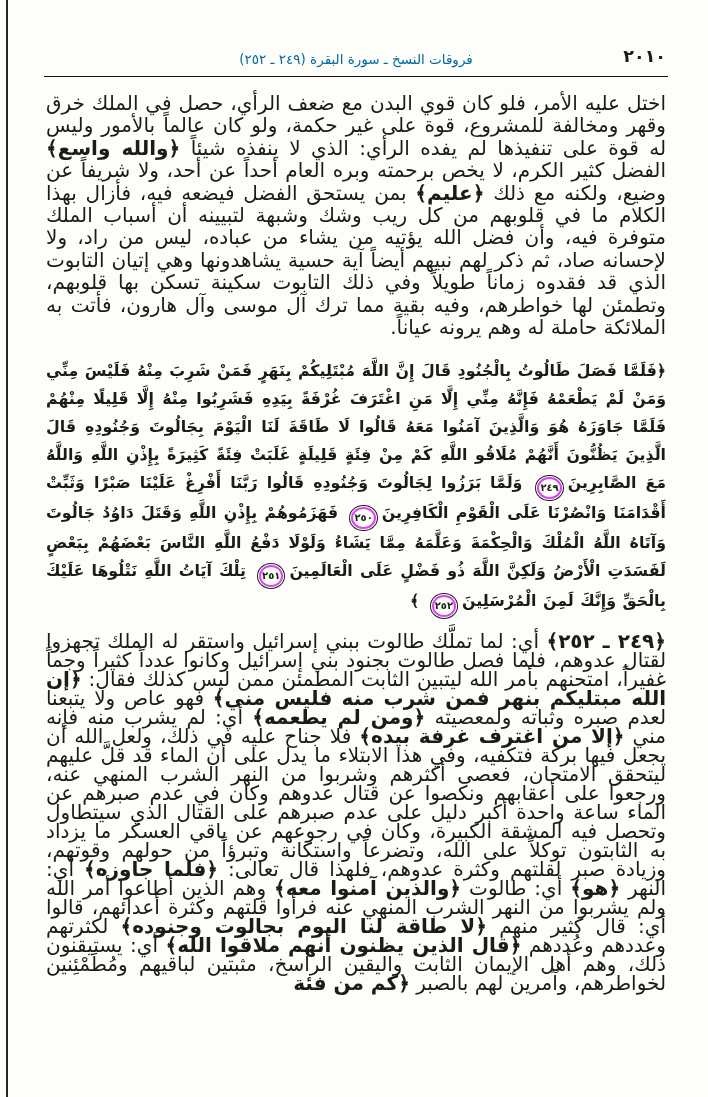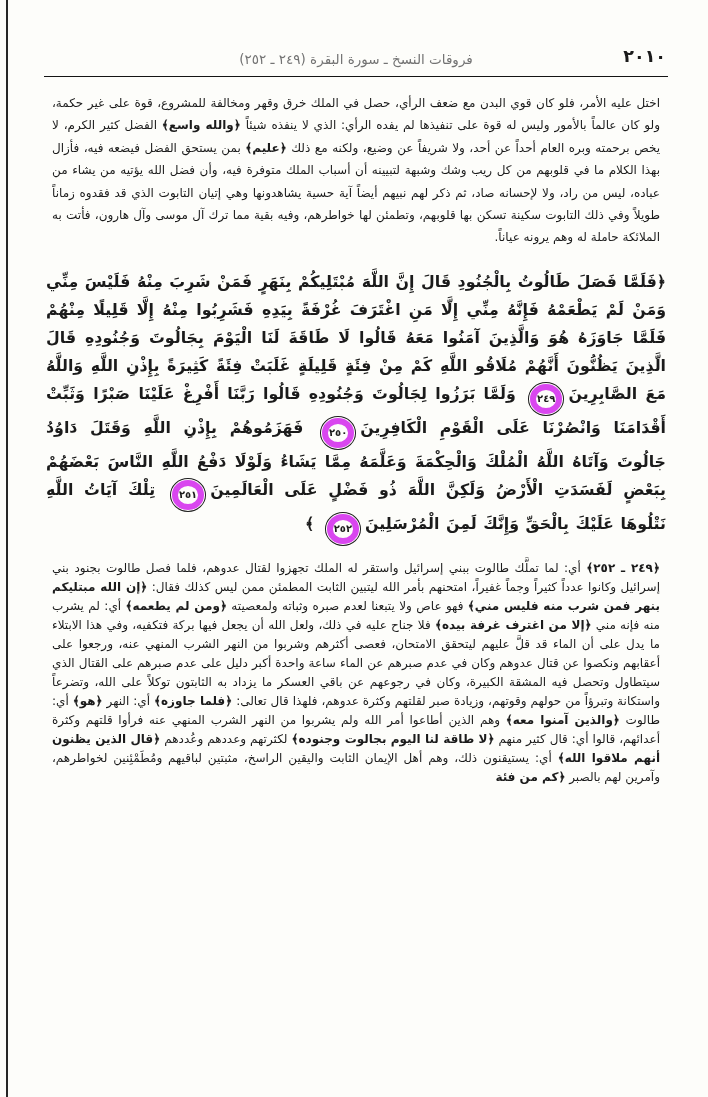--- a/index.html
+++ b/index.html
@@ -28,38 +28,38 @@
   }
   .page-header {
     position: relative;
     height: 26px;
   }
   .header-title {
     position: absolute;
     left: 60px; right: 60px; top: 5px;
     text-align: center;
     font-size: 13.5px;
-    color: #737373;
+    color: #0369a1;
   }
   .page-number {
     position: absolute;
     right: 2px; top: 0;
     font-size: 17.5px;
     font-weight: bold;
     letter-spacing: 1px;
   }
   .header-rule {
     border: 0;
     border-top: 1.6px solid #141414;
     margin: 4px 0 0 0;
   }
   .para {
-    margin: 8px;
+    margin: 2px;
     text-align: justify;
-    font-size: 12px;
+    font-size: 20px;
     line-height: 22.4px;
   }
   .intro { margin-top: 15px; }
   .seg-q { font-weight: bold; }
   .quran-block {
     margin: 19px 2px 15px 2px;
     font-size: 15.8px;
     font-weight: bold;
     line-height: 28px;
     text-align: justify;
@@ -68,21 +68,21 @@
   .commentary {
     margin-top: 4px;
     line-height: 19px;
   }
   .seg-marker {
     display: inline-block;
     min-width: 18px;
     height: 18px;
     line-height: 18px;
     padding: 0 1px;
-    border: 6px solid #d946ef;
+    border: 2px solid #d946ef;
     border-radius: 50%;
     outline: 1px solid #1c1c1c;
     outline-offset: 1.5px;
     font-size: 10px;
     font-weight: bold;
     text-align: center;
     vertical-align: -3px;
     margin: 0 6px;
   }
 </style>

